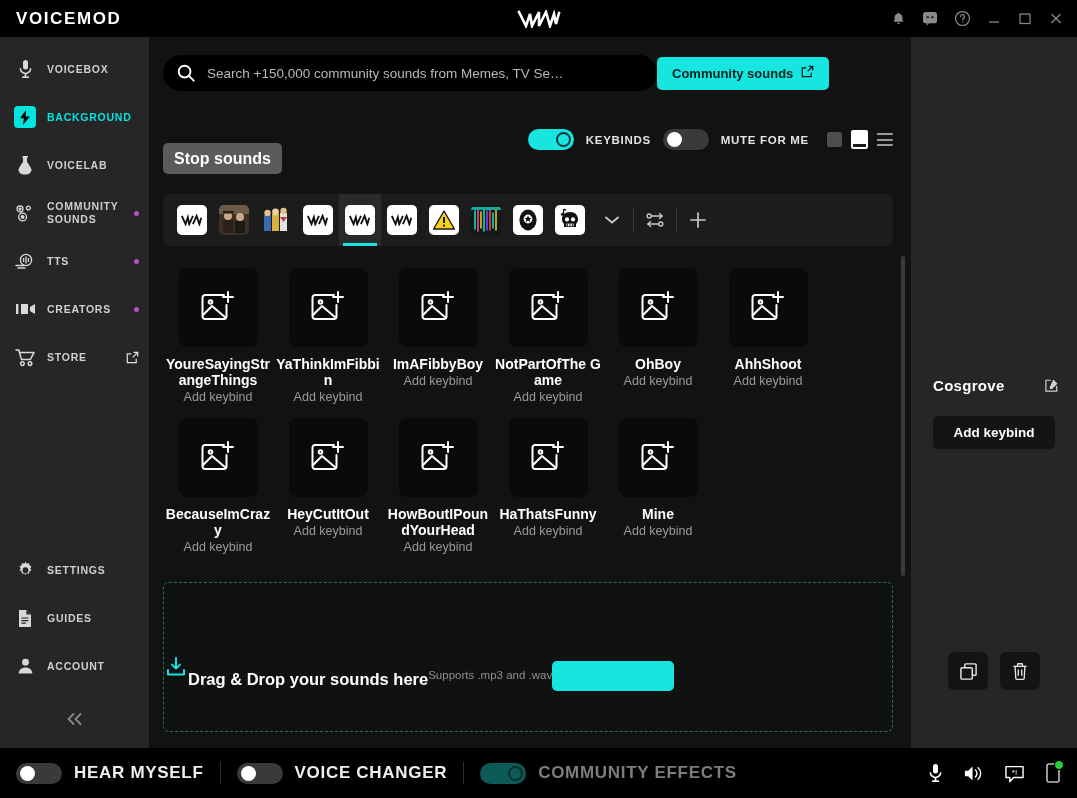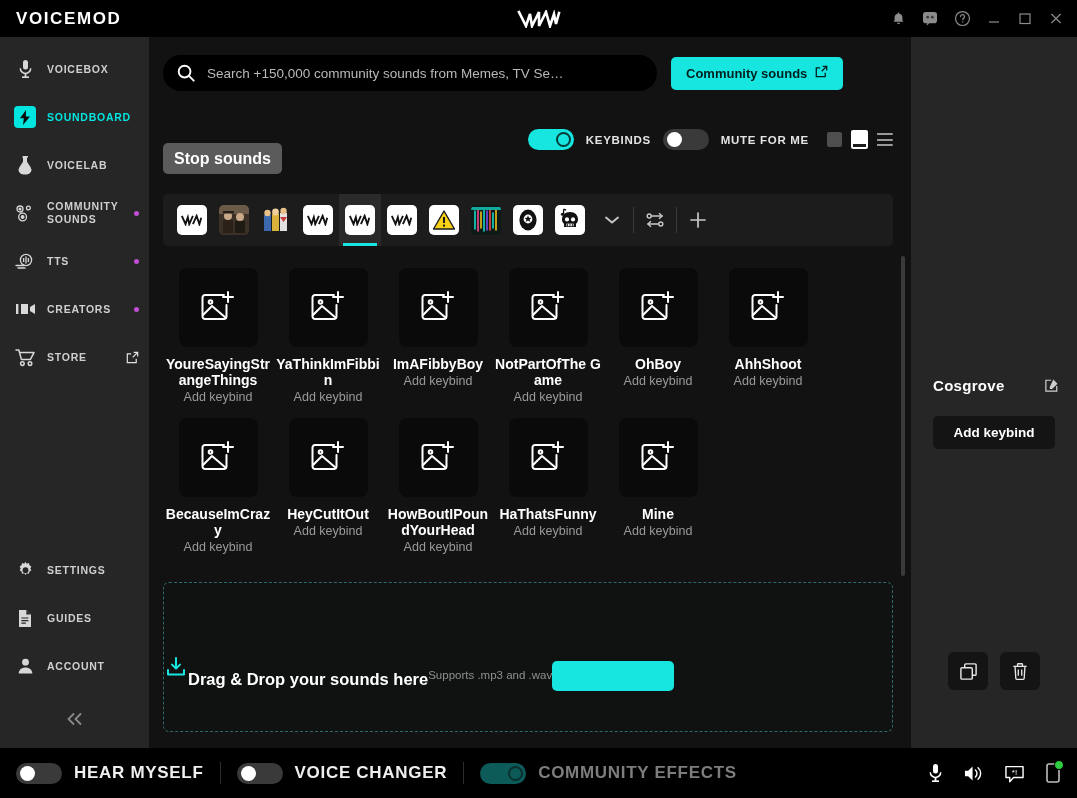--- a/index.html
+++ b/index.html
@@ -46,21 +46,21 @@
   .nav-item.active .ic { color: #0b0b0b; }
   .nav-item.active .ic .chip { background: #00e5e0; border-radius: 4px; width: 22px; height: 22px; display: flex; align-items: center; justify-content: center; }
   .dot { width: 5px; height: 5px; border-radius: 50%; background: #c14fd6; margin-left: auto; flex: none; }
   .nav-ext { margin-left: auto; color: #e2e2e2; display: flex; }
   .nav-spacer { flex: 1; }
   .collapse { height: 58px; display: flex; align-items: center; justify-content: center; color: #777; cursor: pointer; font-size: 19px; }
 
   
   .center { flex: 1; min-width: 0; background: #121212; display: flex; flex-direction: column; padding: 0 0 0 14px; }
 
-  .searchrow { display: flex; align-items: center; gap: 14px; padding: 18px 18px 0 0; }
+  .searchrow { display: flex; align-items: center; padding: 18px 18px 0 0; }
   .searchbox {
     flex: 1; height: 36px; background: #000; border-radius: 18px;
     display: flex; align-items: center; padding: 0 14px 0 14px; gap: 12px; cursor: text;
     max-width: 494px;
   }
   .searchbox .mag { color: #fff; display: flex; flex: none; }
   .search-input {
     border: 0; background: transparent; outline: none; flex: 1;
     font-family: "Liberation Sans", sans-serif; font-size: 13.5px; color: #dcdcdc;
   }
@@ -222,21 +222,21 @@
       </div>
 
       <div class="nav-item active">
         <span class="ic">
           <span class="chip">
               <svg width="12" height="15" viewBox="0 0 12 15" fill="#0b0b0b">
                 <path d="M7 0 L1 8.2 H4.8 L4 15 L11 6.4 H6.9 Z"></path>
               </svg>
             </span>
         </span>
-        <span class="nav-label">SOUNDBOARD</span>
+        <span class="nav-label">BACKGROUND</span>
       </div>
 
       <div class="nav-item">
         <span class="ic">
           <svg width="17" height="20" viewBox="0 0 17 20" fill="currentColor">
               <path d="M6 1 h5 v1.6 h-1 v4.2 l3.6 5.4a4.6 4.6 0 0 1-3.8 7.2H6.2a4.6 4.6 0 0 1-3.8-7.2L6 6.8V2.6H5z"></path>
             </svg>
         </span>
         <span class="nav-label">VOICELAB</span>
       </div>

